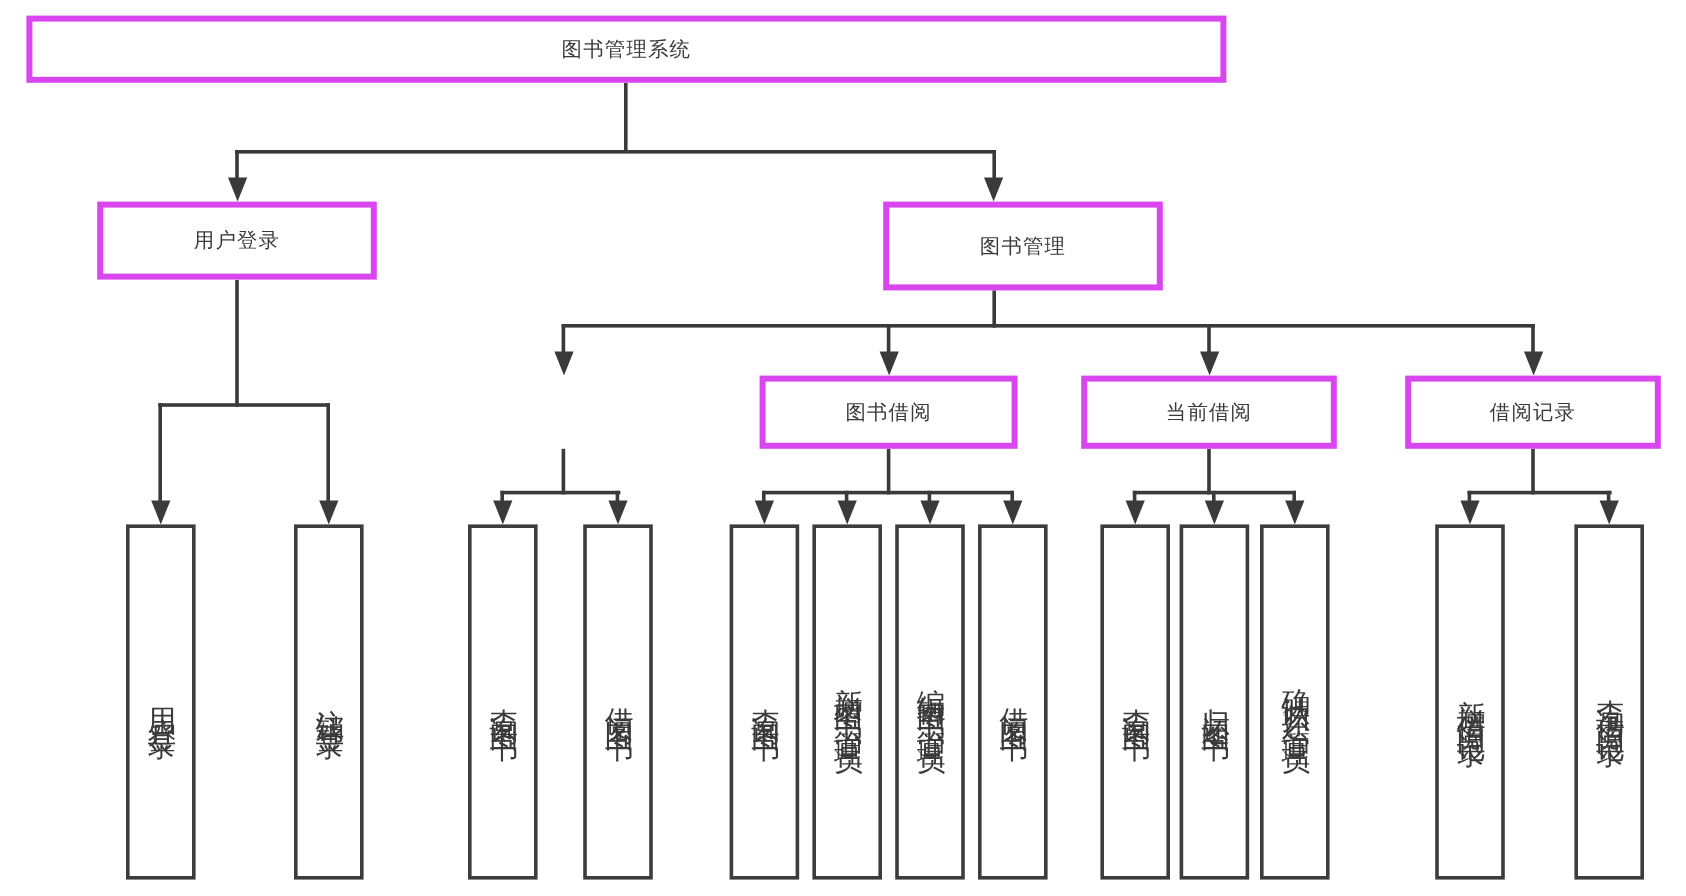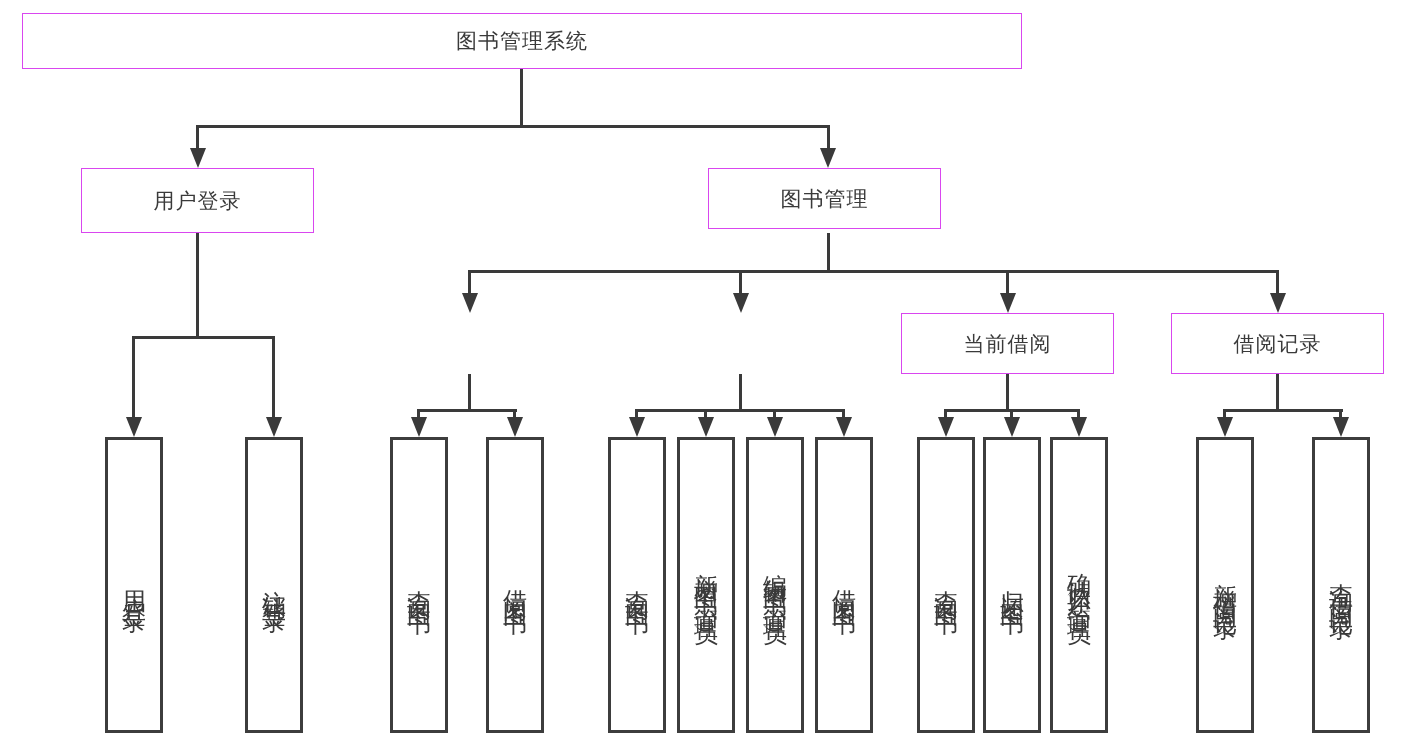--- a/index.html
+++ b/index.html
@@ -8,26 +8,26 @@
     width: 1405px;
     height: 747px;
     background: #ffffff;
     font-family: "Liberation Sans", "DejaVu Sans", sans-serif;
     color: #3a3a3a;
     overflow: hidden;
   }
   .box {
     position: absolute;
     box-sizing: border-box;
-    border: 1px solid #d946ef;
+    border: 5px solid #d946ef;
     background: #ffffff;
     display: flex;
     align-items: center;
     justify-content: center;
-    font-size: 21px;
+    font-size: 17px;
     letter-spacing: 1px;
     text-align: center;
     z-index: 2;
   }
   .vbox {
     position: absolute;
     box-sizing: border-box;
     border: 3px solid #3d3d3d;
     background: #ffffff;
     top: 437px;
@@ -71,24 +71,27 @@
 
 <div class="canvas">
 
   <div class="box" style="left:22px;top:13px;width:1000px;height:56px">
     <span>图书管理系统</span>
   </div>
 
   <div class="box" style="left:81px;top:168px;width:233px;height:65px">
     <span>用户登录</span>
   </div>
-  <div class="box" style="left:708px;top:168px;width:233px;height:61px">
+  <div class="box" style="left:736px;top:168px;width:233px;height:74px">
     <span>图书管理</span>
   </div>
 
+  <div class="box" style="left:633px;top:313px;width:215px;height:61px">
+    <span>图书借阅</span>
+  </div>
   <div class="box" style="left:1171px;top:313px;width:213px;height:61px">
     <span>借阅记录</span>
   </div>
   <div class="box" style="left:901px;top:313px;width:213px;height:61px">
     <span>当前借阅</span>
   </div>
 
   <div class="vbox" style="left:105px">
     <span class="vtext">用户登录</span>
   </div>

